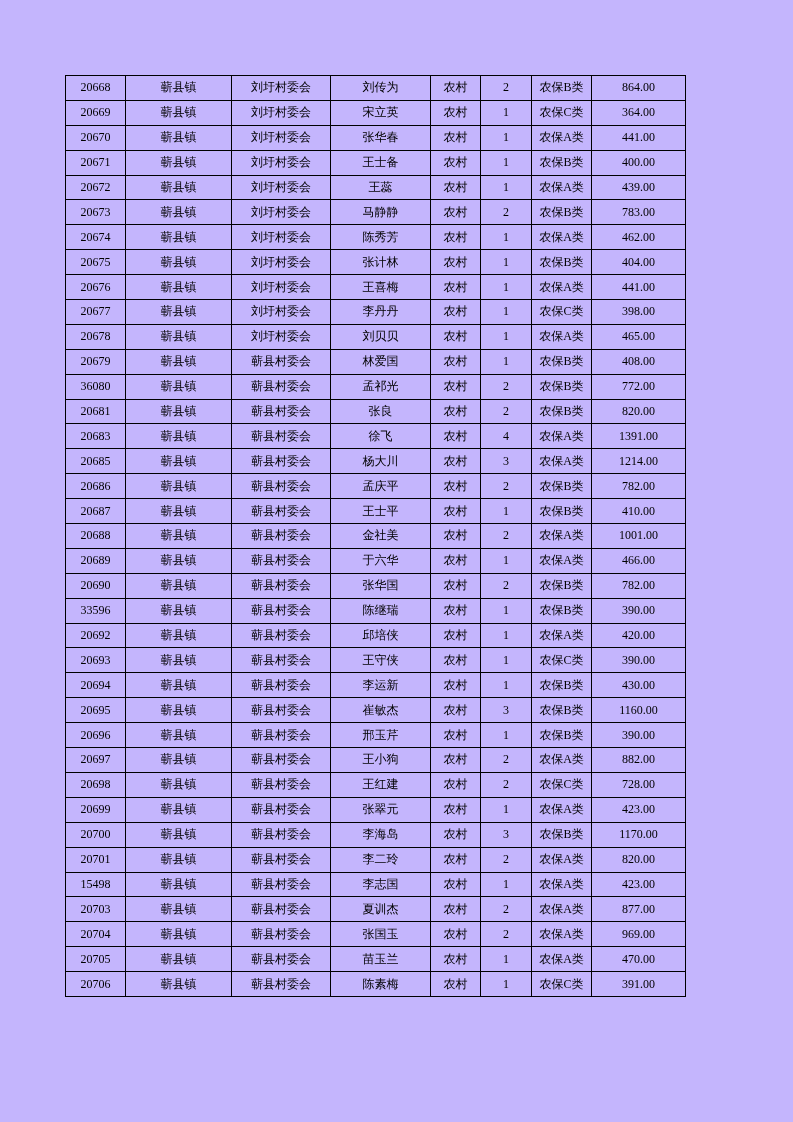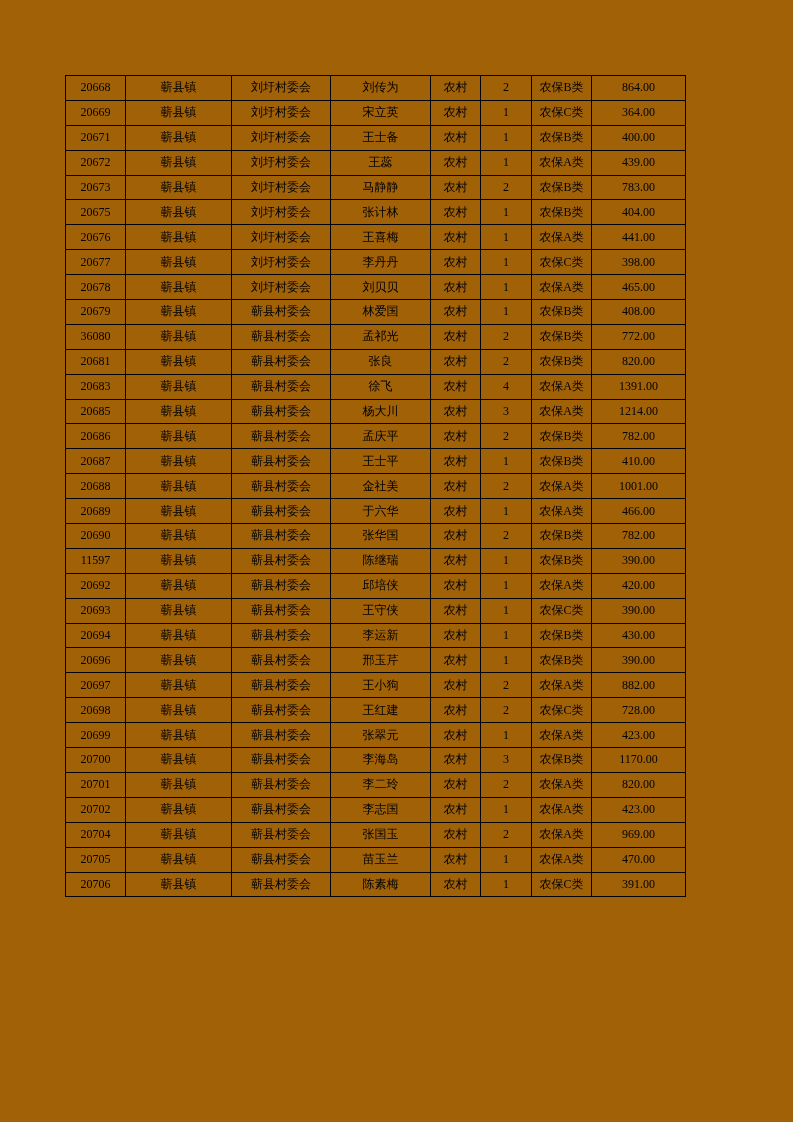--- a/index.html
+++ b/index.html
@@ -4,21 +4,21 @@
 <style>
   html, body {
     margin: 0;
     padding: 0;
     background: #ffffff;
   }
   .page {
     position: relative;
     width: 793px;
     height: 1122px;
-    background: #a16207;
+    background: #c4b5fd;
     overflow: hidden;
     font-family: "Liberation Serif", serif;
   }
   table.records {
     position: absolute;
     left: 65px;
     top: 75px;
     border-collapse: collapse;
     table-layout: fixed;
   }
@@ -72,20 +72,30 @@
           <td>20669</td>
           <td>蕲县镇</td>
           <td>刘圩村委会</td>
           <td>宋立英</td>
           <td>农村</td>
           <td>1</td>
           <td>农保C类</td>
           <td>364.00</td>
         </tr>
         <tr>
+          <td>20670</td>
+          <td>蕲县镇</td>
+          <td>刘圩村委会</td>
+          <td>张华春</td>
+          <td>农村</td>
+          <td>1</td>
+          <td>农保A类</td>
+          <td>441.00</td>
+        </tr>
+        <tr>
           <td>20671</td>
           <td>蕲县镇</td>
           <td>刘圩村委会</td>
           <td>王士备</td>
           <td>农村</td>
           <td>1</td>
           <td>农保B类</td>
           <td>400.00</td>
         </tr>
         <tr>
@@ -100,20 +110,30 @@
         </tr>
         <tr>
           <td>20673</td>
           <td>蕲县镇</td>
           <td>刘圩村委会</td>
           <td>马静静</td>
           <td>农村</td>
           <td>2</td>
           <td>农保B类</td>
           <td>783.00</td>
+        </tr>
+        <tr>
+          <td>20674</td>
+          <td>蕲县镇</td>
+          <td>刘圩村委会</td>
+          <td>陈秀芳</td>
+          <td>农村</td>
+          <td>1</td>
+          <td>农保A类</td>
+          <td>462.00</td>
         </tr>
         <tr>
           <td>20675</td>
           <td>蕲县镇</td>
           <td>刘圩村委会</td>
           <td>张计林</td>
           <td>农村</td>
           <td>1</td>
           <td>农保B类</td>
           <td>404.00</td>
@@ -242,21 +262,21 @@
           <td>20690</td>
           <td>蕲县镇</td>
           <td>蕲县村委会</td>
           <td>张华国</td>
           <td>农村</td>
           <td>2</td>
           <td>农保B类</td>
           <td>782.00</td>
         </tr>
         <tr>
-          <td>11597</td>
+          <td>33596</td>
           <td>蕲县镇</td>
           <td>蕲县村委会</td>
           <td>陈继瑞</td>
           <td>农村</td>
           <td>1</td>
           <td>农保B类</td>
           <td>390.00</td>
         </tr>
         <tr>
           <td>20692</td>
@@ -282,20 +302,30 @@
           <td>20694</td>
           <td>蕲县镇</td>
           <td>蕲县村委会</td>
           <td>李运新</td>
           <td>农村</td>
           <td>1</td>
           <td>农保B类</td>
           <td>430.00</td>
         </tr>
         <tr>
+          <td>20695</td>
+          <td>蕲县镇</td>
+          <td>蕲县村委会</td>
+          <td>崔敏杰</td>
+          <td>农村</td>
+          <td>3</td>
+          <td>农保B类</td>
+          <td>1160.00</td>
+        </tr>
+        <tr>
           <td>20696</td>
           <td>蕲县镇</td>
           <td>蕲县村委会</td>
           <td>邢玉芹</td>
           <td>农村</td>
           <td>1</td>
           <td>农保B类</td>
           <td>390.00</td>
         </tr>
         <tr>
@@ -342,28 +372,38 @@
           <td>20701</td>
           <td>蕲县镇</td>
           <td>蕲县村委会</td>
           <td>李二玲</td>
           <td>农村</td>
           <td>2</td>
           <td>农保A类</td>
           <td>820.00</td>
         </tr>
         <tr>
-          <td>20702</td>
+          <td>15498</td>
           <td>蕲县镇</td>
           <td>蕲县村委会</td>
           <td>李志国</td>
           <td>农村</td>
           <td>1</td>
           <td>农保A类</td>
           <td>423.00</td>
+        </tr>
+        <tr>
+          <td>20703</td>
+          <td>蕲县镇</td>
+          <td>蕲县村委会</td>
+          <td>夏训杰</td>
+          <td>农村</td>
+          <td>2</td>
+          <td>农保A类</td>
+          <td>877.00</td>
         </tr>
         <tr>
           <td>20704</td>
           <td>蕲县镇</td>
           <td>蕲县村委会</td>
           <td>张国玉</td>
           <td>农村</td>
           <td>2</td>
           <td>农保A类</td>
           <td>969.00</td>

